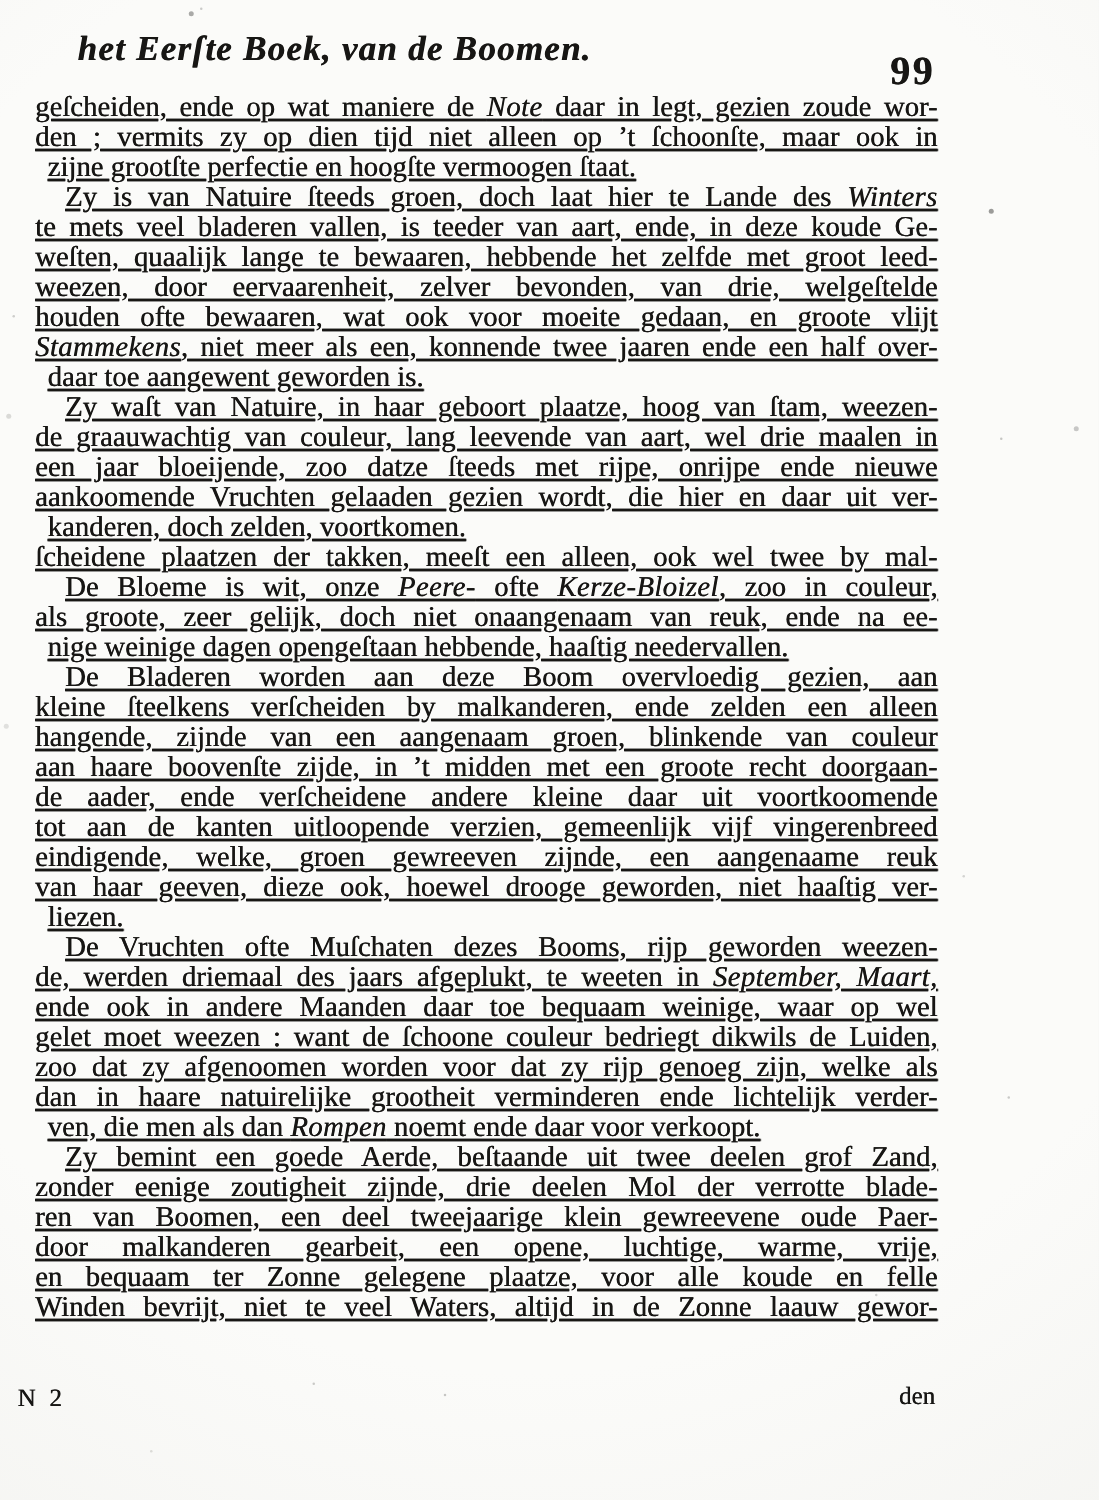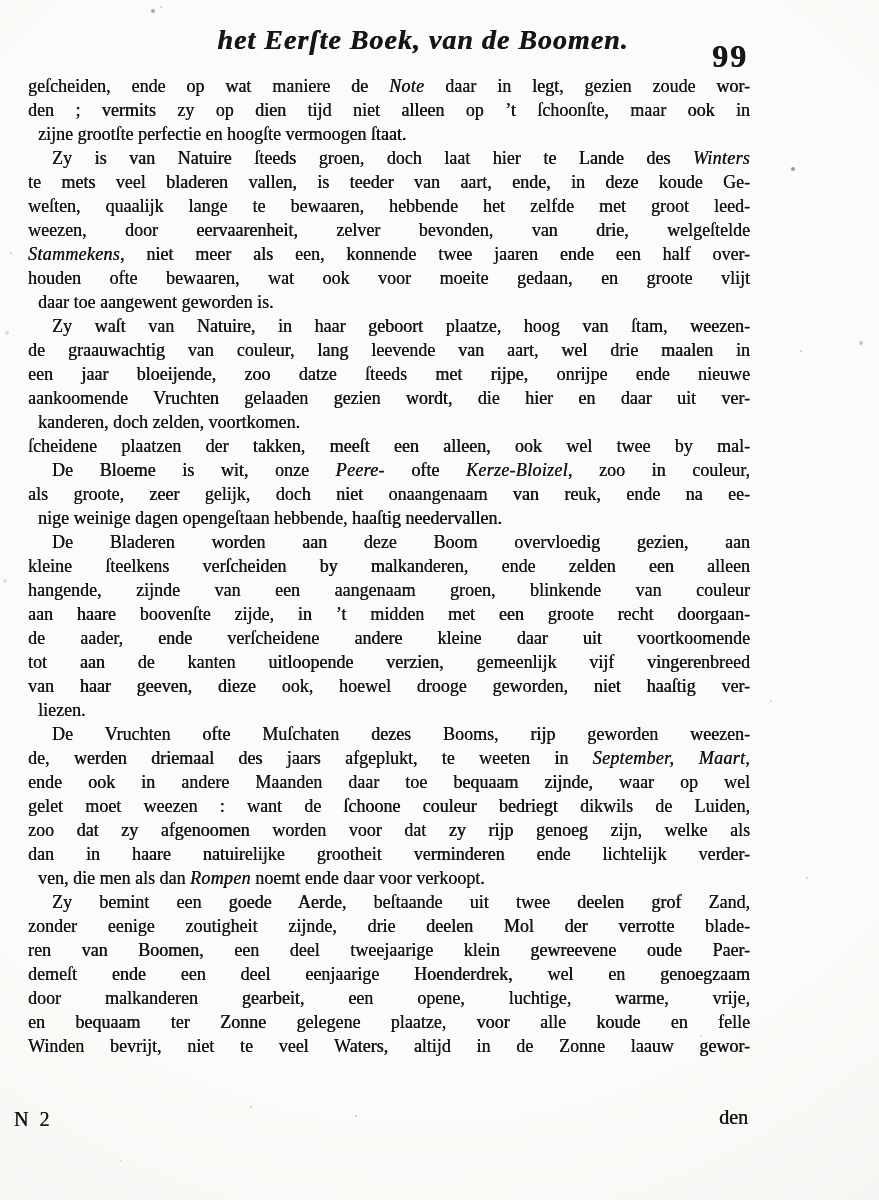--- a/index.html
+++ b/index.html
@@ -46,21 +46,20 @@
       700px 1035px 0 0 rgba(110,110,105,.3);
   }
   .running-header {
     position: absolute;
     top: 24px;
     left: 28px;
     width: 722px;
     height: 48px;
   }
   .running-header .title {
-    text-align: center;
     transform: translateX(34px);
     font-style: italic;
     font-weight: bold;
     font-size: 28px;
     letter-spacing: 1px;
     text-shadow: 0.4px 0 0 currentColor;
     white-space: nowrap;
   }
   .running-header .pagenum {
     position: absolute;
@@ -69,23 +68,24 @@
     font-weight: bold;
     font-size: 32px;
     letter-spacing: 2px;
     text-shadow: 0.4px 0 0 currentColor;
   }
   .text-block {
     position: absolute;
     left: 28px;
     top: 74px;
     width: 722px;
-    font-size: 18px;
+    font-size: 23px;
     line-height: 24px;
     text-shadow: 0.35px 0 0 currentColor;
+    text-decoration: underline;
   }
   .line {
     text-align: justify;
     text-align-last: justify;
     height: 24px;
     white-space: normal;
     overflow: visible;
   }
   .line.lastline { text-align-last: left; margin-left: 10px; }
   .line.indent { text-indent: 24px; }
@@ -125,51 +125,51 @@
 
   <main class="text-block">
 
   <div class="line"><span>geſcheiden, ende op wat maniere de </span><i>Note</i><span> daar in legt, gezien zoude wor-</span></div>
       <div class="line"><span>den ; vermits zy op dien tijd niet alleen op ’t ſchoonſte, maar ook in</span></div>
       <div class="line lastline"><span>zijne grootſte perfectie en hoogſte vermoogen ſtaat.</span></div>
       <div class="line indent"><span>Zy is van Natuire ſteeds groen, doch laat hier te Lande des </span><i>Winters</i></div>
       <div class="line"><span>te mets veel bladeren vallen, is teeder van aart, ende, in deze koude Ge-</span></div>
       <div class="line"><span>weſten, quaalijk lange te bewaaren, hebbende het zelfde met groot leed-</span></div>
       <div class="line"><span>weezen, door eervaarenheit, zelver bevonden, van drie, welgeſtelde</span></div>
+      <div class="line"><span>houden ofte bewaaren, wat ook voor moeite gedaan, en groote vlijt</span></div>
       <div class="line"><i>Stammekens</i><span>, niet meer als een, konnende twee jaaren ende een half over-</span></div>
-      <div class="line"><span>houden ofte bewaaren, wat ook voor moeite gedaan, en groote vlijt</span></div>
       <div class="line lastline"><span>daar toe aangewent geworden is.</span></div>
       <div class="line indent"><span>Zy waſt van Natuire, in haar geboort plaatze, hoog van ſtam, weezen-</span></div>
       <div class="line"><span>de graauwachtig van couleur, lang leevende van aart, wel drie maalen in</span></div>
       <div class="line"><span>een jaar bloeijende, zoo datze ſteeds met rijpe, onrijpe ende nieuwe</span></div>
       <div class="line"><span>aankoomende Vruchten gelaaden gezien wordt, die hier en daar uit ver-</span></div>
       <div class="line lastline"><span>kanderen, doch zelden, voortkomen.</span></div>
       <div class="line"><span>ſcheidene plaatzen der takken, meeſt een alleen, ook wel twee by mal-</span></div>
       <div class="line indent"><span>De Bloeme is wit, onze </span><i>Peere-</i><span> ofte </span><i>Kerze-Bloizel</i><span>, zoo in couleur,</span></div>
       <div class="line"><span>als groote, zeer gelijk, doch niet onaangenaam van reuk, ende na ee-</span></div>
       <div class="line lastline"><span>nige weinige dagen opengeſtaan hebbende, haaſtig needervallen.</span></div>
       <div class="line indent"><span>De Bladeren worden aan deze Boom overvloedig gezien, aan</span></div>
       <div class="line"><span>kleine ſteelkens verſcheiden by malkanderen, ende zelden een alleen</span></div>
       <div class="line"><span>hangende, zijnde van een aangenaam groen, blinkende van couleur</span></div>
       <div class="line"><span>aan haare boovenſte zijde, in ’t midden met een groote recht doorgaan-</span></div>
       <div class="line"><span>de aader, ende verſcheidene andere kleine daar uit voortkoomende</span></div>
       <div class="line"><span>tot aan de kanten uitloopende verzien, gemeenlijk vijf vingerenbreed</span></div>
+      <div class="line"><span>eindigende, welke, groen gewreeven zijnde, een aangenaame reuk</span></div>
       <div class="line"><span>van haar geeven, dieze ook, hoewel drooge geworden, niet haaſtig ver-</span></div>
       <div class="line lastline"><span>liezen.</span></div>
       <div class="line indent"><span>De Vruchten ofte Muſchaten dezes Booms, rijp geworden weezen-</span></div>
       <div class="line"><span>de, werden driemaal des jaars afgeplukt, te weeten in </span><i>September, Maart,</i></div>
-      <div class="line"><span>ende ook in andere Maanden daar toe bequaam zijnde, waar op wel</span></div>
+      <div class="line"><span>ende ook in andere Maanden daar toe bequaam weinige, waar op wel</span></div>
       <div class="line"><span>gelet moet weezen : want de ſchoone couleur bedriegt dikwils de Luiden,</span></div>
       <div class="line"><span>zoo dat zy afgenoomen worden voor dat zy rijp genoeg zijn, welke als</span></div>
       <div class="line"><span>dan in haare natuirelijke grootheit verminderen ende lichtelijk verder-</span></div>
       <div class="line lastline"><span>ven, die men als dan </span><i>Rompen</i><span> noemt ende daar voor verkoopt.</span></div>
       <div class="line indent"><span>Zy bemint een goede Aerde, beſtaande uit twee deelen grof Zand,</span></div>
       <div class="line"><span>zonder eenige zoutigheit zijnde, drie deelen Mol der verrotte blade-</span></div>
       <div class="line"><span>ren van Boomen, een deel tweejaarige klein gewreevene oude Paer-</span></div>
-      <div class="line"><span>demeſt ende een deel eenjaarige Hoenderdrek, wel en genoegzaam</span></div>
       <div class="line"><span>door malkanderen gearbeit, een opene, luchtige, warme, vrije,</span></div>
       <div class="line"><span>en bequaam ter Zonne gelegene plaatze, voor alle koude en felle</span></div>
       <div class="line"><span>Winden bevrijt, niet te veel Waters, altijd in de Zonne laauw gewor-</span></div>
     </main>
 
   <div class="footer-row">
     <span class="signature">N 2</span>
     <span class="catchword">den</span>
   </div>
 </div>

